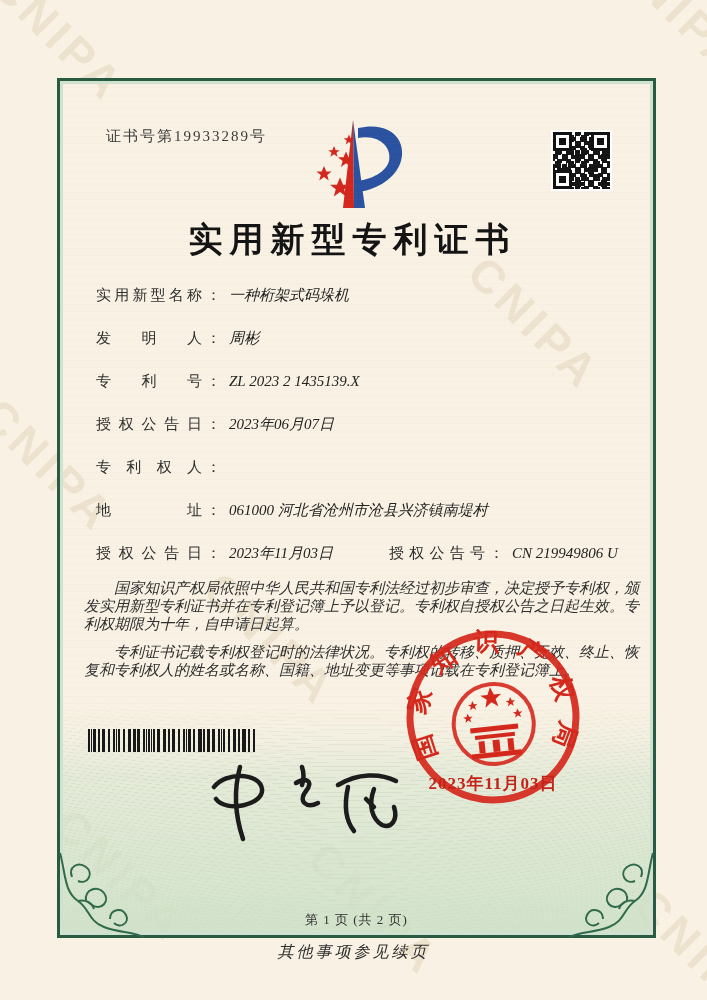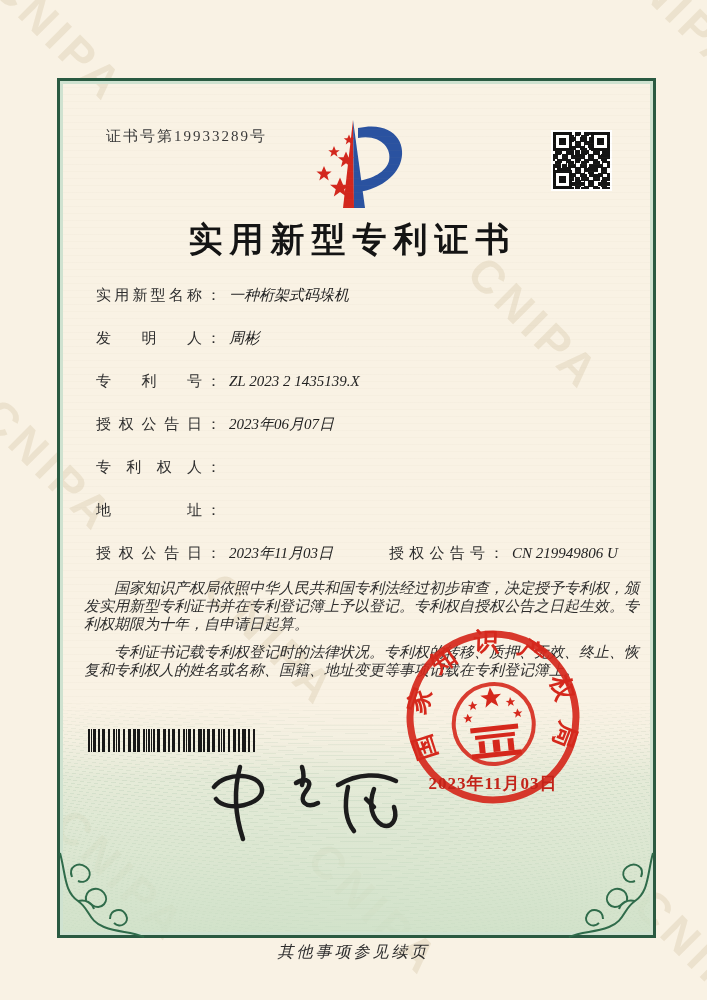--- a/index.html
+++ b/index.html
@@ -143,20 +143,21 @@
           <span class="fcolon">：</span>
           <span class="fvalue">2023年06月07日</span>
       </div>
       <div class="frow">
         <span class="flabel">专利权人</span>
           <span class="fcolon">：</span>
       </div>
       <div class="frow">
         <span class="flabel">地址</span>
           <span class="fcolon">：</span>
+          <span class="fvalue">061000 河北省沧州市沧县兴济镇南堤村</span>
       </div>
       <div class="frow">
         <span class="flabel">授权公告日</span>
           <span class="fcolon">：</span>
           <span class="fvalue">2023年11月03日</span>
         <span class="fgroup2">
           <span class="flabel">授权公告号</span>
             <span class="fcolon">：</span>
             <span class="fvalue">CN 219949806 U</span>
         </span>
@@ -177,20 +178,21 @@
         <path d="M16,28 C28,12 62,14 64,30 C66,46 28,54 18,40"></path>
         <path d="M98,24 C108,18 116,22 108,32 C100,42 108,50 120,44"></path>
         <path d="M104,8 C106,14 106,20 104,26"></path>
         <path d="M140,26 C160,14 182,14 198,22"></path>
         <path d="M150,28 C146,46 148,62 156,72"></path>
         <path d="M176,30 C170,46 174,60 184,66 C194,70 200,60 196,48"></path>
         <path d="M168,40 l8,8"></path>
       </g>
     </svg>
 
+    <div class="pagenum">第 1 页 (共 2 页)</div>
 
     <svg class="flourish fl-bl" width="96" height="96" viewBox="0 0 96 96">
       <g fill="none" stroke="#2f6b4a" stroke-width="2">
         <path d="M8,6 C14,28 12,44 26,54 C38,62 36,74 52,80 C68,86 78,84 92,90"></path>
         <path d="M20,30 c-4,-10 6,-16 14,-10 c8,6 2,18 -8,14"></path>
         <path d="M34,54 c-2,-12 12,-16 18,-8 c6,8 -2,18 -12,12"></path>
         <path d="M58,72 c0,-10 12,-12 16,-4 c4,8 -6,14 -12,8"></path>
         <path d="M26,54 c8,-2 14,2 16,8"></path>
       </g>
     </svg>

